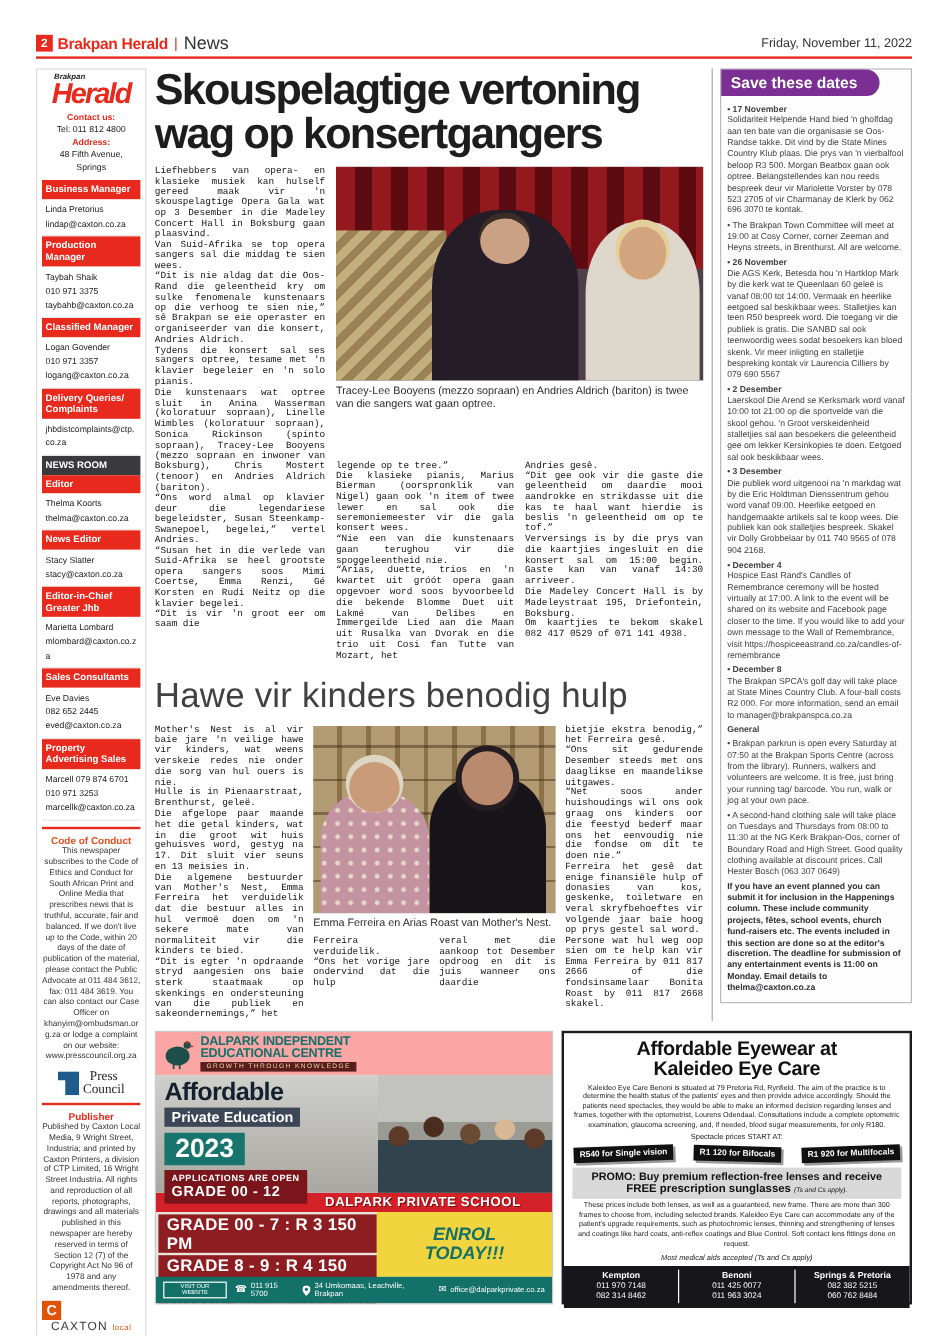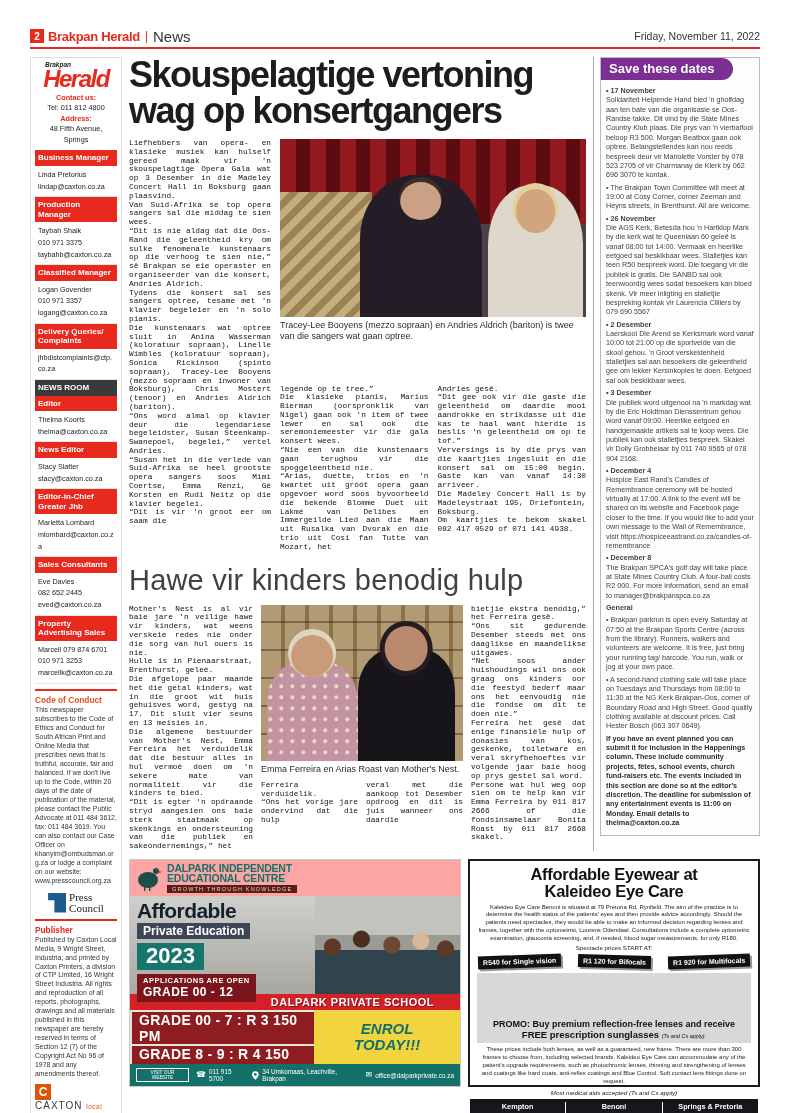--- a/index.html
+++ b/index.html
@@ -21,21 +21,21 @@
   
   .sidebar { width:92px; flex:none; margin-right:7px; border:1px solid #dcdcdc; padding:3px 4px; }
   .logo { text-align:center; margin-bottom:3px; position:relative;font-style:italic; }
   .logo-small { font-size:6.5px; font-weight:bold; color:#222; text-align:left; padding-left:10px; }
   .logo-main { color:#e8291d; font-weight:900; font-size:24px; letter-spacing:-1.5px; line-height:0.9; }
   .contact { text-align:center; font-size:7.3px; line-height:1.45; color:#222; margin-bottom:5px; }
   .c-label { color:#e8291d; font-weight:bold; }
   .sb-head { background:#e8291d; color:#fff; font-weight:bold; font-size:8px; line-height:1.15; padding:3px 3px; }
   .sb-head.dark { background:#3a3a3c; }
   .sb-body { font-size:7.2px; line-height:1.65; padding:3px 3px 4px; color:#222; white-space:pre-line; border-bottom:1px solid #e6e6e6; word-wrap:break-word; }
-  .sb-section { border-top:2px solid #e8291d; margin-top:5px; padding-top:4px; }
+  .sb-section { border-top:2px solid #e8291d; margin-top:5px; padding-top:4px;text-align:center; }
   .sb-title-or { color:#e0501e; font-weight:bold; font-size:8.3px; margin-bottom:1px; }
   .sb-title-red { color:#e8291d; font-weight:bold; font-size:8.3px; margin-bottom:1px; }
   .sb-text { font-size:6.9px; line-height:1.3; color:#333; word-wrap:break-word; }
   .pc-logo { display:flex; align-items:center; justify-content:center; gap:3px; margin:6px 0 4px; }
   .pc-square { width:18px; height:20px; background:#1f5c8b; clip-path:polygon(0 0,100% 0,100% 100%,35% 100%,35% 38%,0 38%); }
   .pc-words { font-family:"Liberation Serif", serif; font-size:11px; line-height:1; color:#222; }
   .cx-logo { display:flex; flex-direction:column; align-items:flex-start; margin:5px 0 4px; }
   .cx-c { width:16px; height:16px; background:#e05206; color:#fff; font-weight:900; font-size:12px; display:flex; align-items:center; justify-content:center; }
   .cx-row { font-size:10px; letter-spacing:1px; color:#3a3a3a; border-bottom:1.5px solid #e05206; padding-bottom:1px; }
   .cx-sub { color:#e05206; font-size:6.5px; letter-spacing:0.5px; }
@@ -122,21 +122,21 @@
   .dp-f-ic { font-size:8px; line-height:1; }
 
   .ad-kaleideo { flex:1; height:228px; border:2px solid #1c1c1c; background:#fff; padding:5px 7px 0; display:flex; flex-direction:column; }
   .k-title { text-align:center; font-weight:900; font-size:16.5px; line-height:1.05; letter-spacing:-0.3px; color:#111; white-space:pre-line; }
   .k-intro { font-size:6px; text-align:center; line-height:1.32; margin-top:3px; color:#222; }
   .k-start { font-size:6.2px; text-align:center; margin-top:1px; color:#222; }
   .k-badges { display:flex; justify-content:space-between; margin:4px 1px 5px; }
   .k-badge { background:#111; color:#fff; font-weight:bold; font-size:7px; padding:3px 5px; box-shadow:2px 2px 0 #9a9a9a; transform:rotate(-2deg); white-space:nowrap; }
   .k-badge:nth-child(2) { transform:rotate(1.5deg); }
   .k-promo { background:#d8d8d8; text-align:center; padding:2px 2px 3px; }
-  .k-promo-l1 { font-weight:bold; font-size:9px; color:#111;margin-top:44px; }
+  .k-promo-l1 { font-weight:bold; font-size:9px; color:#111; }
   .k-promo-l2 { font-weight:bold; font-size:9.5px; color:#111; }
   .k-promo-tc { font-weight:normal; font-style:italic; font-size:5.5px; }
   .k-details { font-size:6px; text-align:center; line-height:1.32; margin-top:3px; color:#222; }
   .k-medical { font-style:italic; font-size:6.2px; text-align:center; margin:3px 0; color:#222; }
   .k-footer { background:#17171b; color:#fff; display:flex; margin:0 -7px; padding:3px 0 4px; }
   .k-branch { flex:1; text-align:center; }
   .k-branch + .k-branch { border-left:1px solid #fff; }
   .k-b-name { font-weight:bold; font-size:7.3px; }
   .k-b-phones { font-size:6.8px; line-height:1.45; white-space:pre-line; }
 </style>

